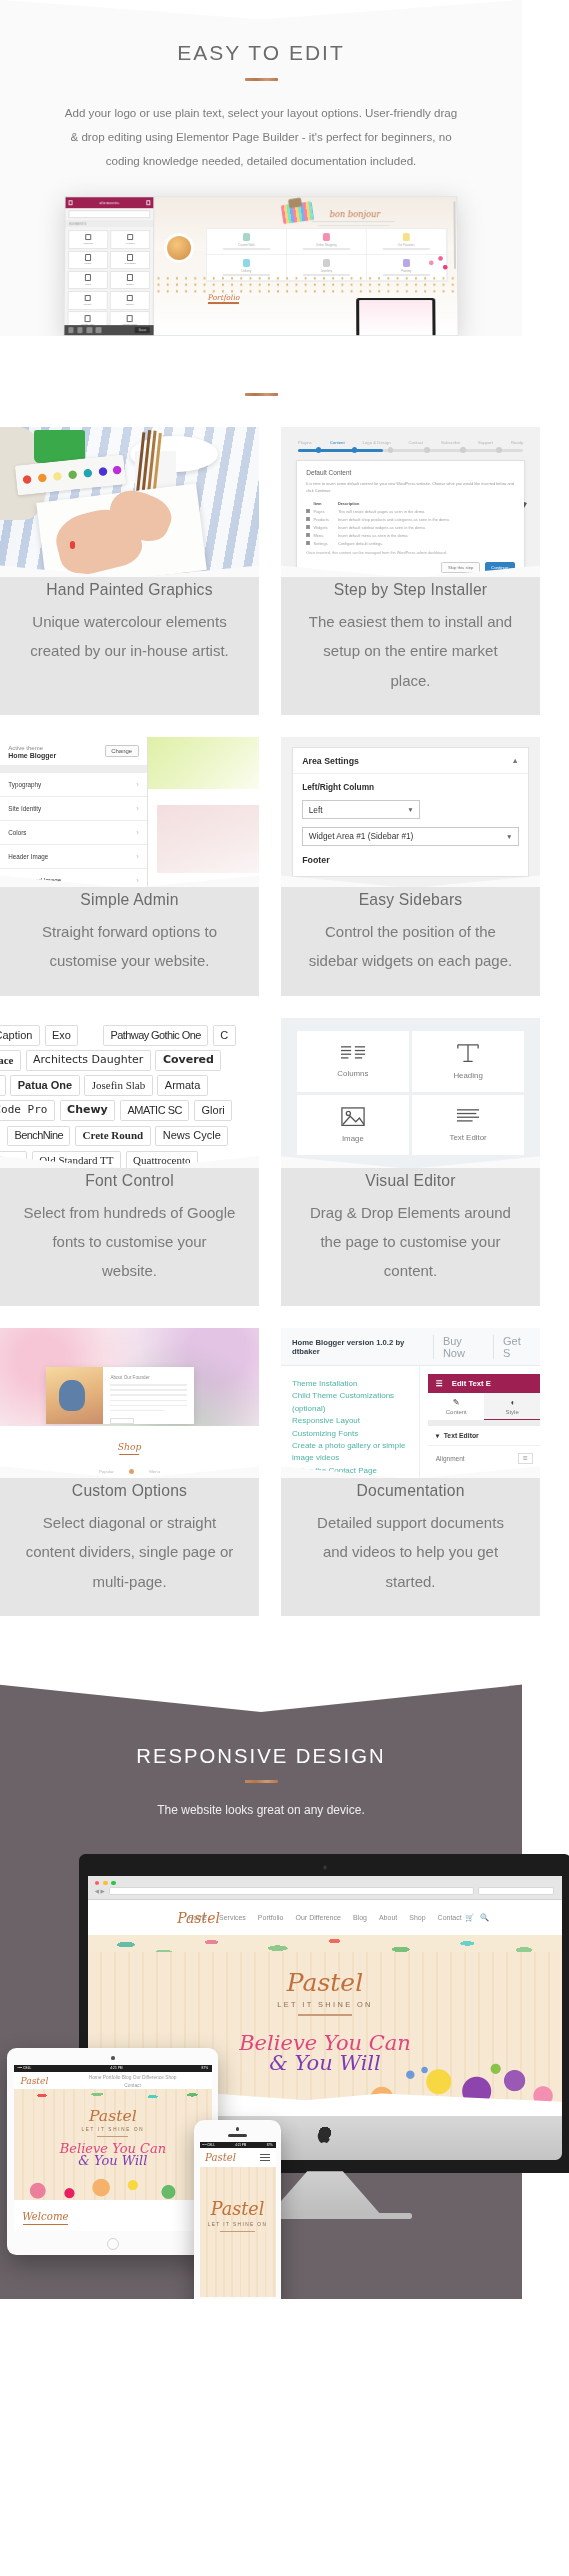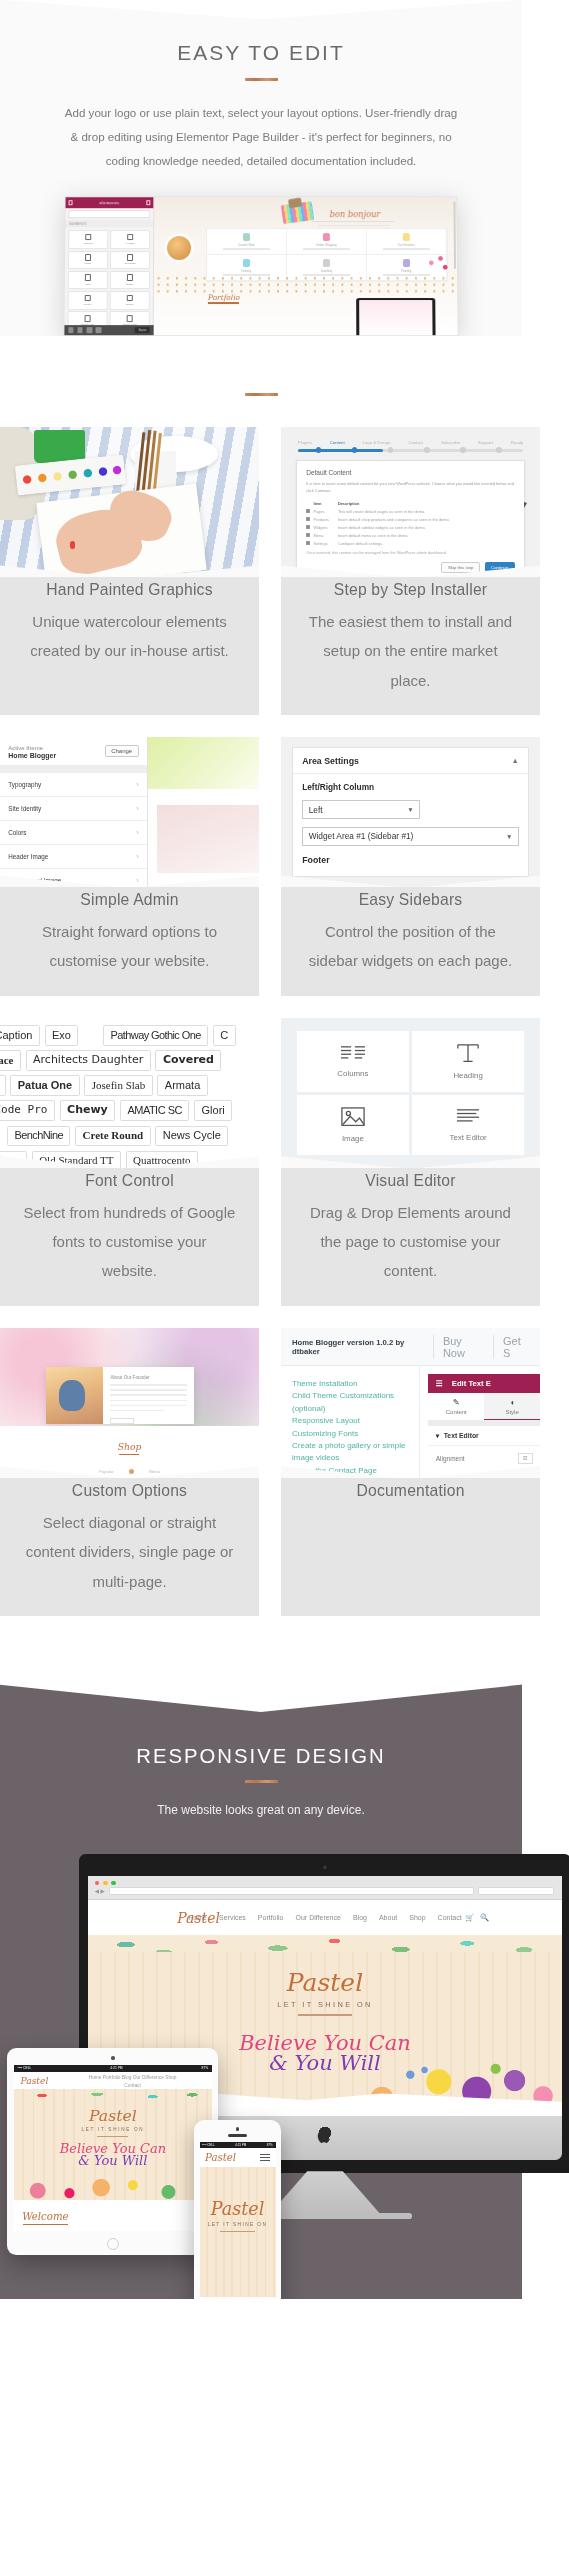--- a/index.html
+++ b/index.html
@@ -857,20 +857,21 @@
                 </div>
                 <div class="fld">
                   <span>Alignment</span>
                   <span class="bx">☰</span>
                 </div>
               </div>
             </div>
           </div>
         </div>
         <h3>Documentation</h3>
+        <p>Detailed support documents and videos to help you get started.</p>
       </div>
 
     </div>
   </section>
 
   <section class="resp-sec">
     <div class="notch"></div>
     <h2>RESPONSIVE DESIGN</h2>
     <div class="divider"></div>
     <p class="sub">The website looks great on any device.</p>

